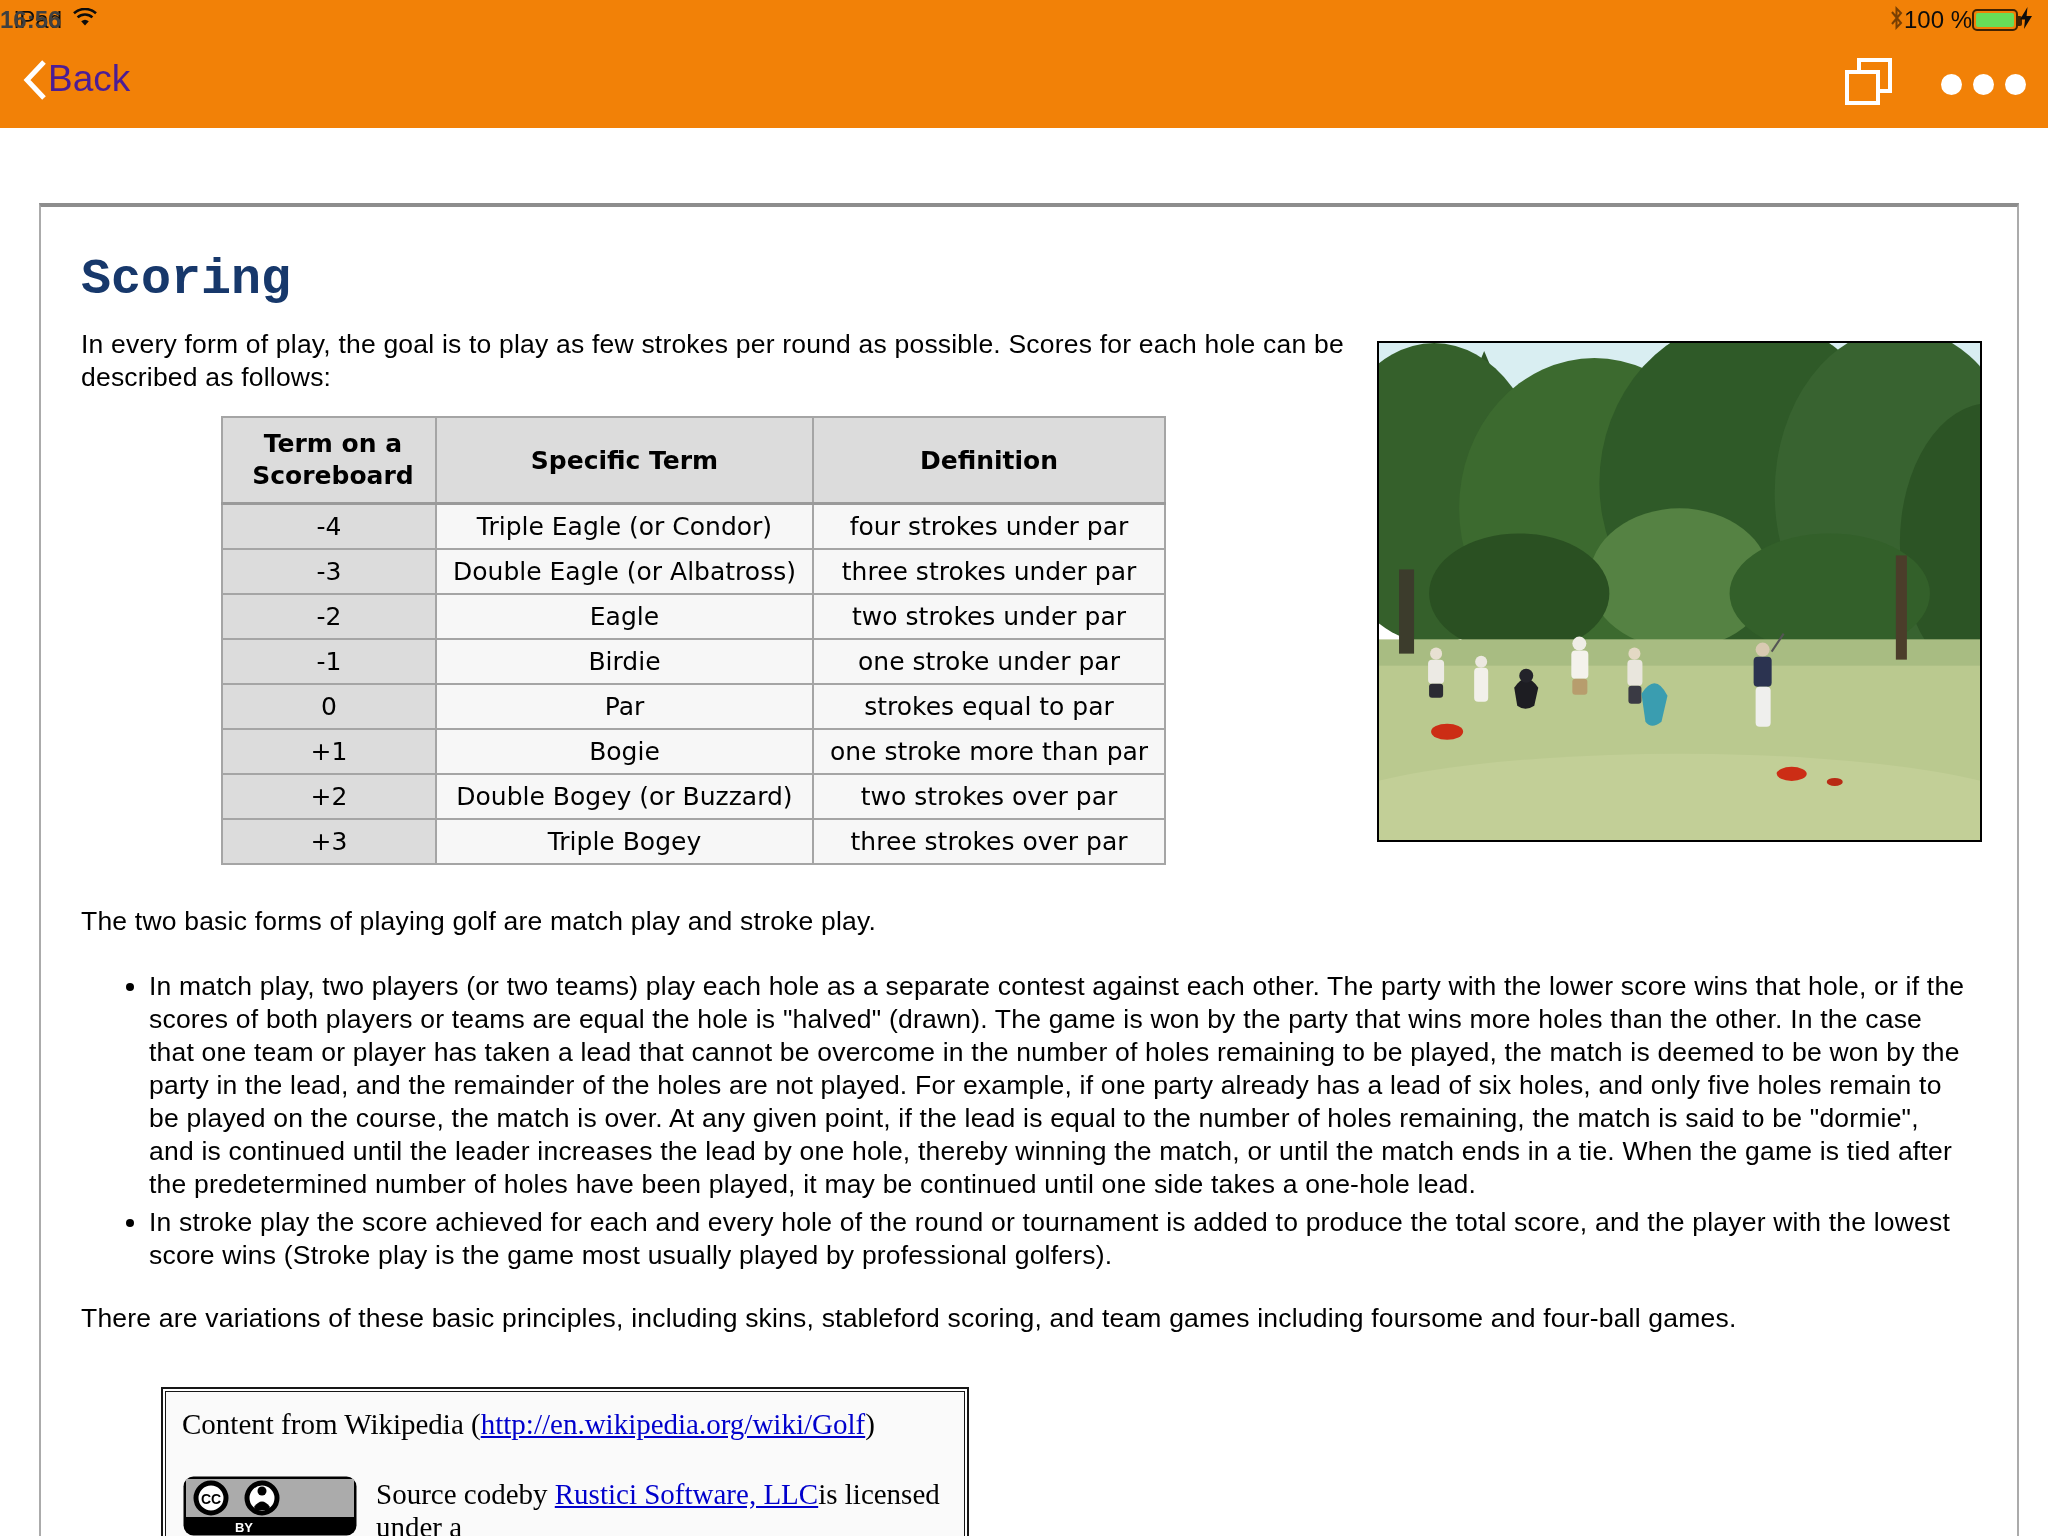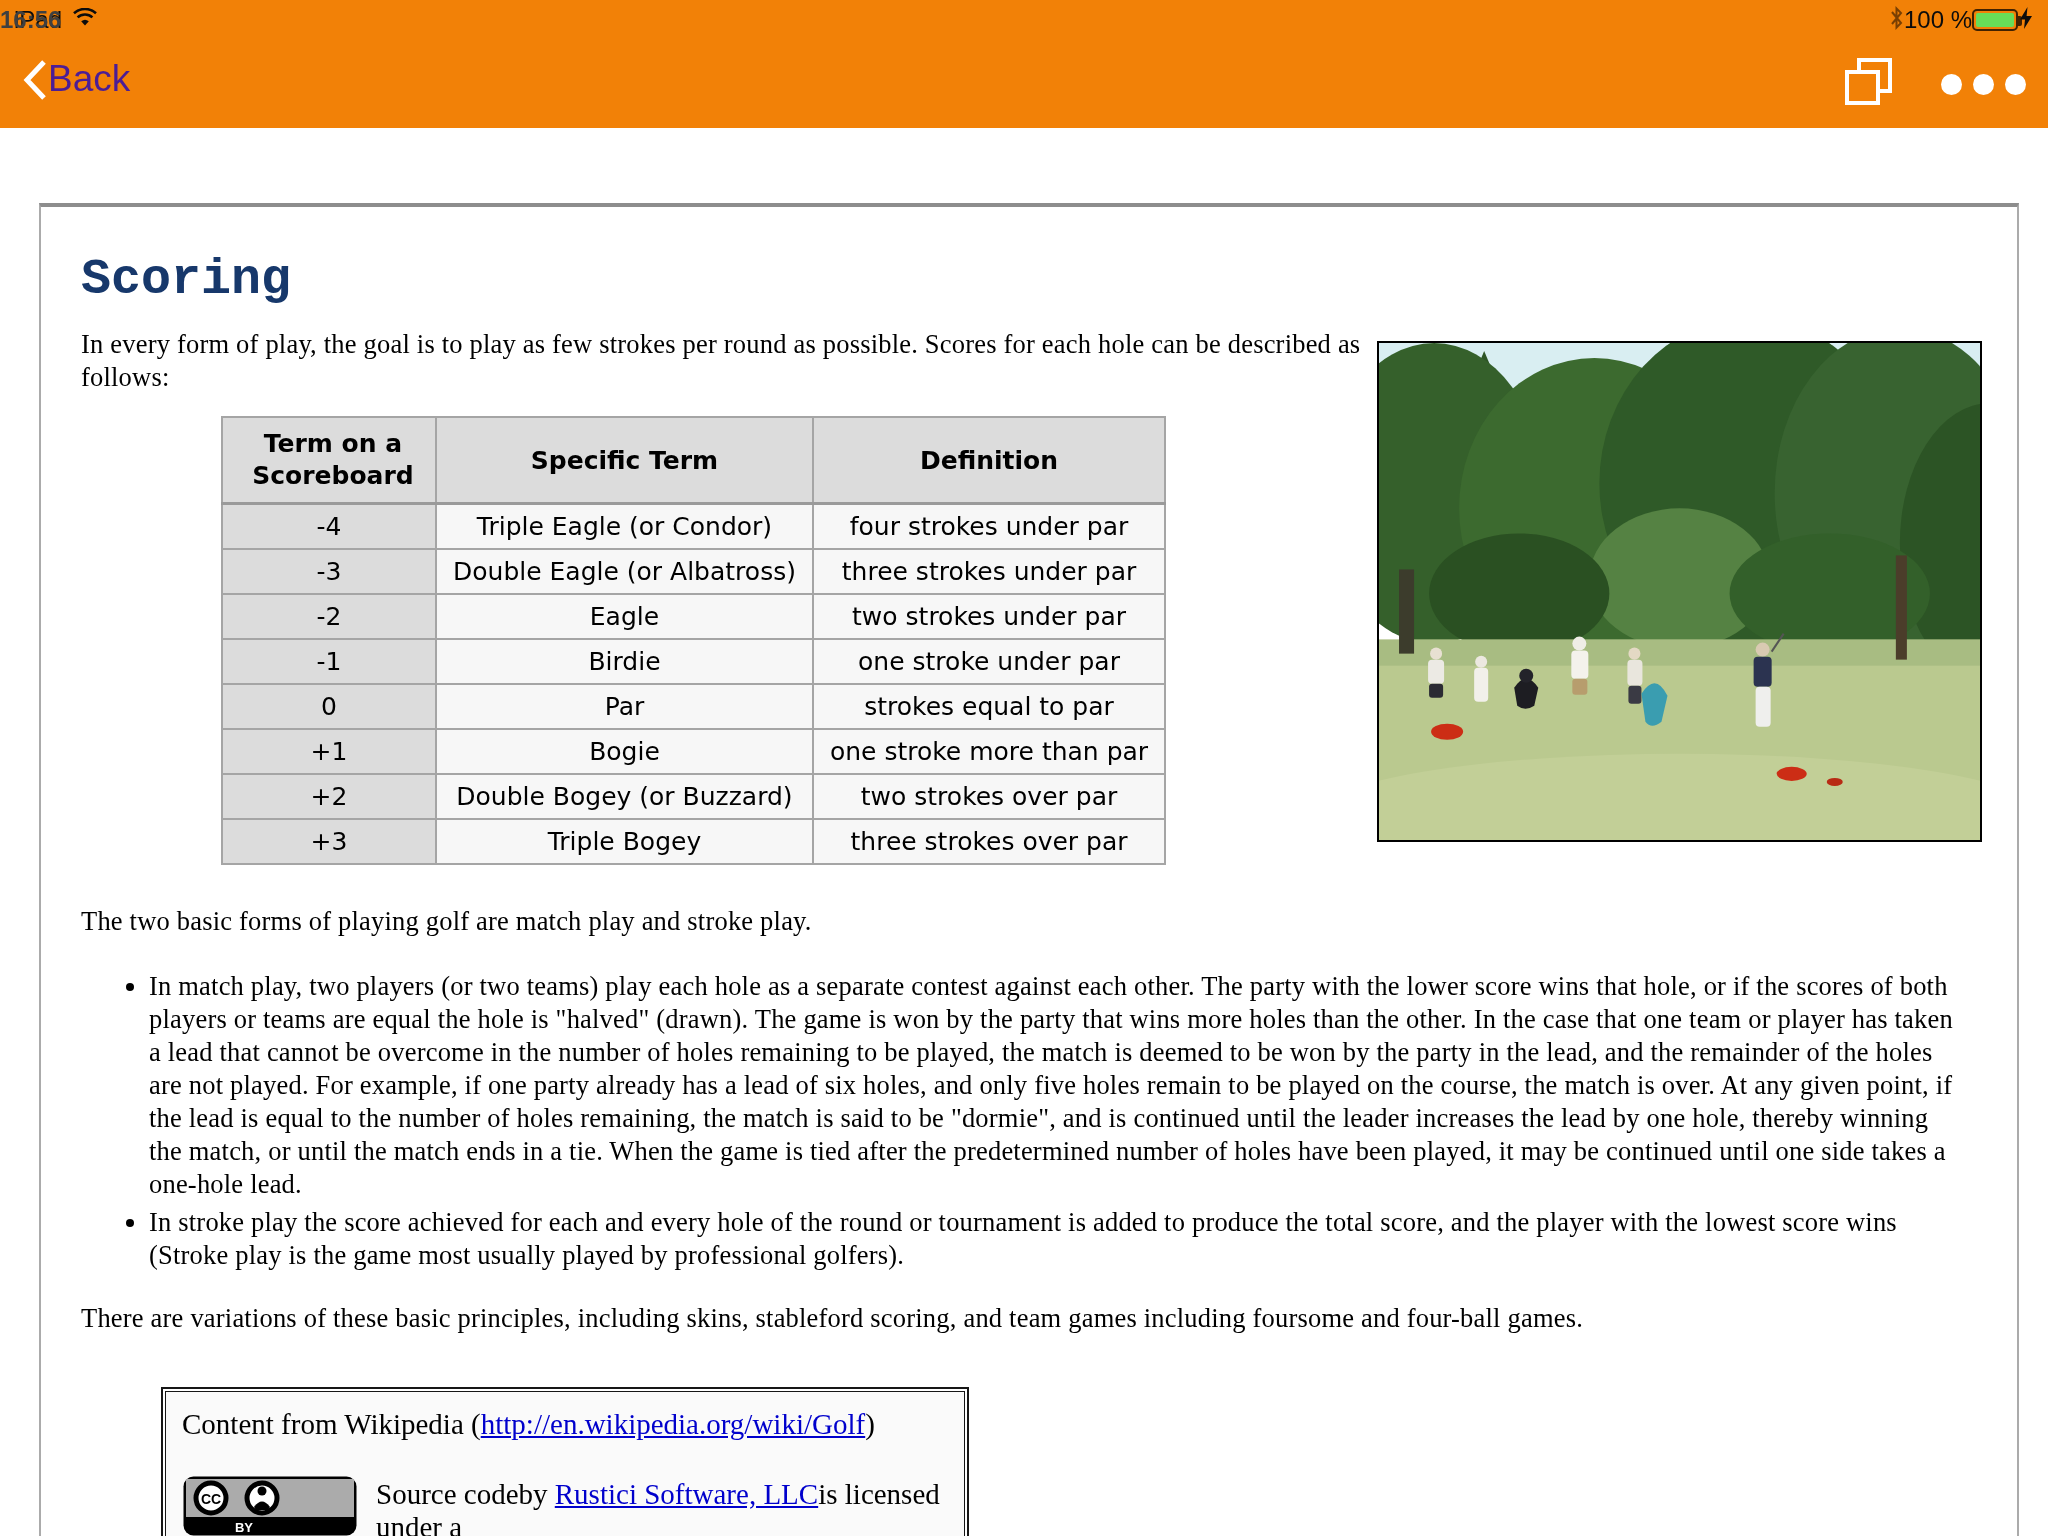--- a/index.html
+++ b/index.html
@@ -26,21 +26,21 @@
   .nav-right{margin-left:auto;display:flex;align-items:center;gap:44px;z-index:2;}
   .dots{display:flex;gap:11px;}
   .dots span{width:21px;height:21px;border-radius:50%;background:#fff;display:block;}
 
   
   .frame{position:absolute;left:39px;top:203px;width:1980px;height:1400px;background:#fff;
          border:2px solid #ababab;border-top:4px solid #8d8d8d;box-sizing:border-box;
          padding:0 40px;overflow:hidden;}
   .frame h1{margin:44px 0 20px 0;font-family:Liberation Mono, monospace;font-weight:700;
             font-size:50px;color:#17386b;}
-  .para{font-size:26.5px;line-height:33px;letter-spacing:.2px;color:#000;font-family:Liberation Serif, serif;}
+  .para{font-size:26.5px;line-height:33px;letter-spacing:.2px;color:#000;}
   .intro{width:1300px;margin:14px 0 22px 0;}
 
   
   table.score{border-collapse:collapse;margin-left:140px;font-family:"DejaVu Sans",sans-serif;font-size:25px;}
   table.score th,table.score td{border:2px solid #a5a5a5;text-align:center;white-space:nowrap;padding:7px 16px;}
   table.score th{background:#dcdcdc;font-weight:700;padding:10px 16px;}
   table.score th:first-child{width:172px;white-space:normal;line-height:32px;padding-left:24px;}
   table.score thead th{border-bottom:3px solid #9a9a9a;}
   table.score td:first-child{background:#dcdcdc;}
   table.score td{background:#f7f7f7;}

